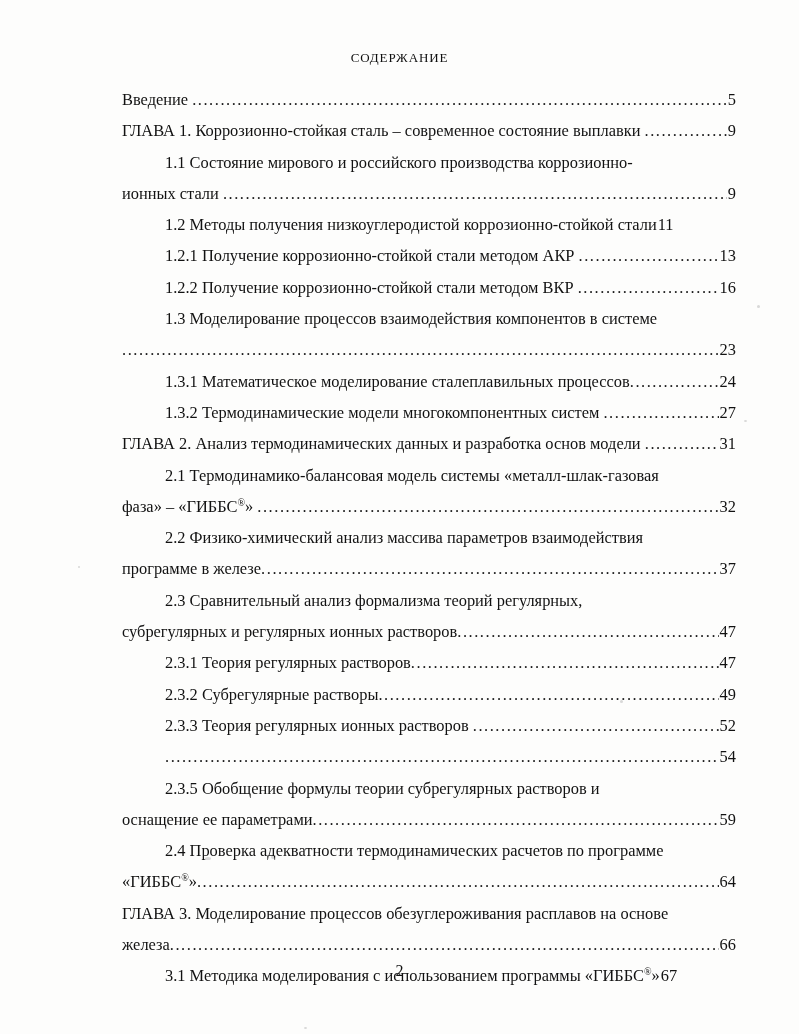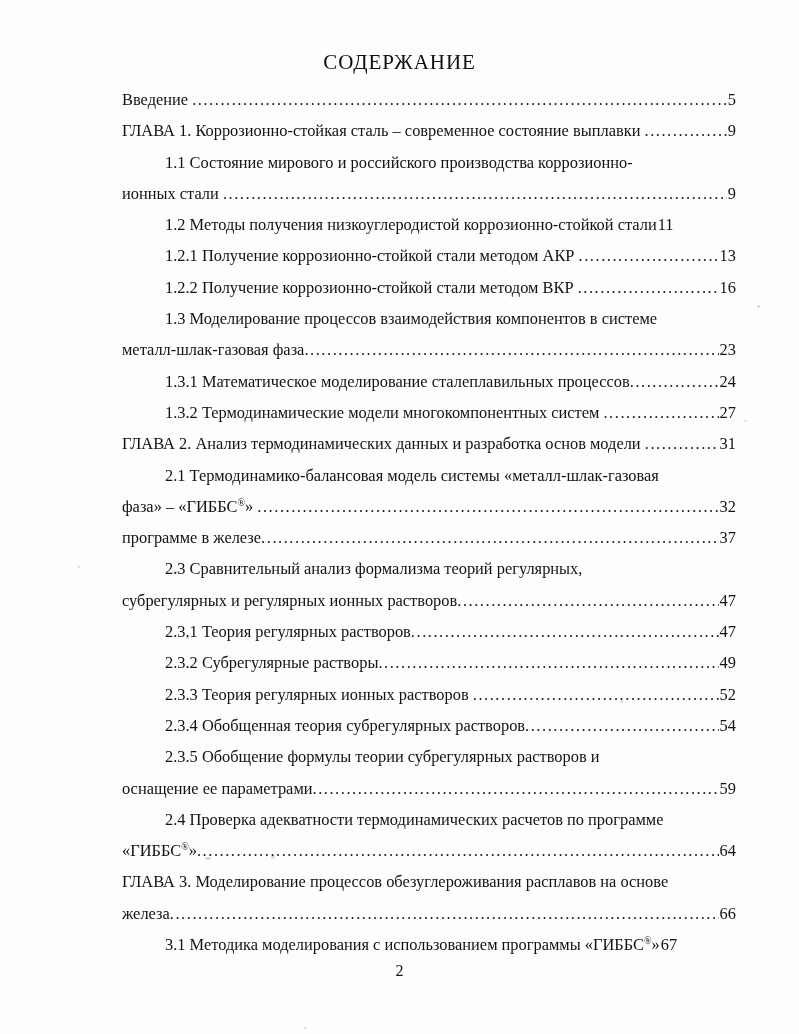--- a/index.html
+++ b/index.html
@@ -30,21 +30,21 @@
     opacity: .55;
     pointer-events: none;
   }
 
   .doc-title {
     position: absolute;
     left: 0;
     right: 0;
     top: 50px;
     text-align: center;
-    font-size: 21px;
+    font-size: 13px;
     letter-spacing: .9px;
     font-weight: 400;
     color: #0f0f0f;
   }
 
   .toc {
     position: absolute;
     left: 122px;
     top: 84px;
     width: 614px;
@@ -176,21 +176,20 @@
         <span class="pg">16</span>
       </div>
     </div>
     <div class="toc-line lvl1">
       <div class="entry textonly">
         <span class="txt">1.3 Моделирование процессов взаимодействия компонентов в системе</span>
       </div>
     </div>
     <div class="toc-line lvl0">
       <div class="entry ">
-        <span class="txt">металл-шлак-газовая фаза</span>
         <span class="leader"></span>
         <span class="pg">23</span>
       </div>
     </div>
     <div class="toc-line lvl1">
       <div class="entry ">
         <span class="txt">1.3.1 Математическое моделирование сталеплавильных процессов</span>
         <span class="leader"></span>
         <span class="pg">24</span>
       </div>
@@ -214,20 +213,25 @@
         <span class="txt">2.1 Термодинамико-балансовая модель системы «металл-шлак-газовая</span>
       </div>
     </div>
     <div class="toc-line lvl0">
       <div class="entry ">
         <span class="txt">фаза» – «ГИББС<sup class="reg">®</sup>» </span>
         <span class="leader"></span>
         <span class="pg">32</span>
       </div>
     </div>
+    <div class="toc-line lvl1">
+      <div class="entry textonly">
+        <span class="txt">2.2 Физико-химический анализ массива параметров взаимодействия</span>
+      </div>
+    </div>
     <div class="toc-line lvl0">
       <div class="entry ">
         <span class="txt">программе в железе</span>
         <span class="leader"></span>
         <span class="pg">37</span>
       </div>
     </div>
     <div class="toc-line lvl1">
       <div class="entry textonly">
         <span class="txt">2.3 Сравнительный анализ формализма теорий регулярных,</span>
@@ -256,21 +260,20 @@
     </div>
     <div class="toc-line lvl1">
       <div class="entry ">
         <span class="txt">2.3.3 Теория регулярных ионных растворов </span>
         <span class="leader"></span>
         <span class="pg">52</span>
       </div>
     </div>
     <div class="toc-line lvl1">
       <div class="entry ">
-        <span class="txt">2.3.4 Обобщенная теория субрегулярных растворов</span>
         <span class="leader"></span>
         <span class="pg">54</span>
       </div>
     </div>
     <div class="toc-line lvl1">
       <div class="entry textonly">
         <span class="txt">2.3.5 Обобщение формулы теории субрегулярных растворов и</span>
       </div>
     </div>
     <div class="toc-line lvl0">

